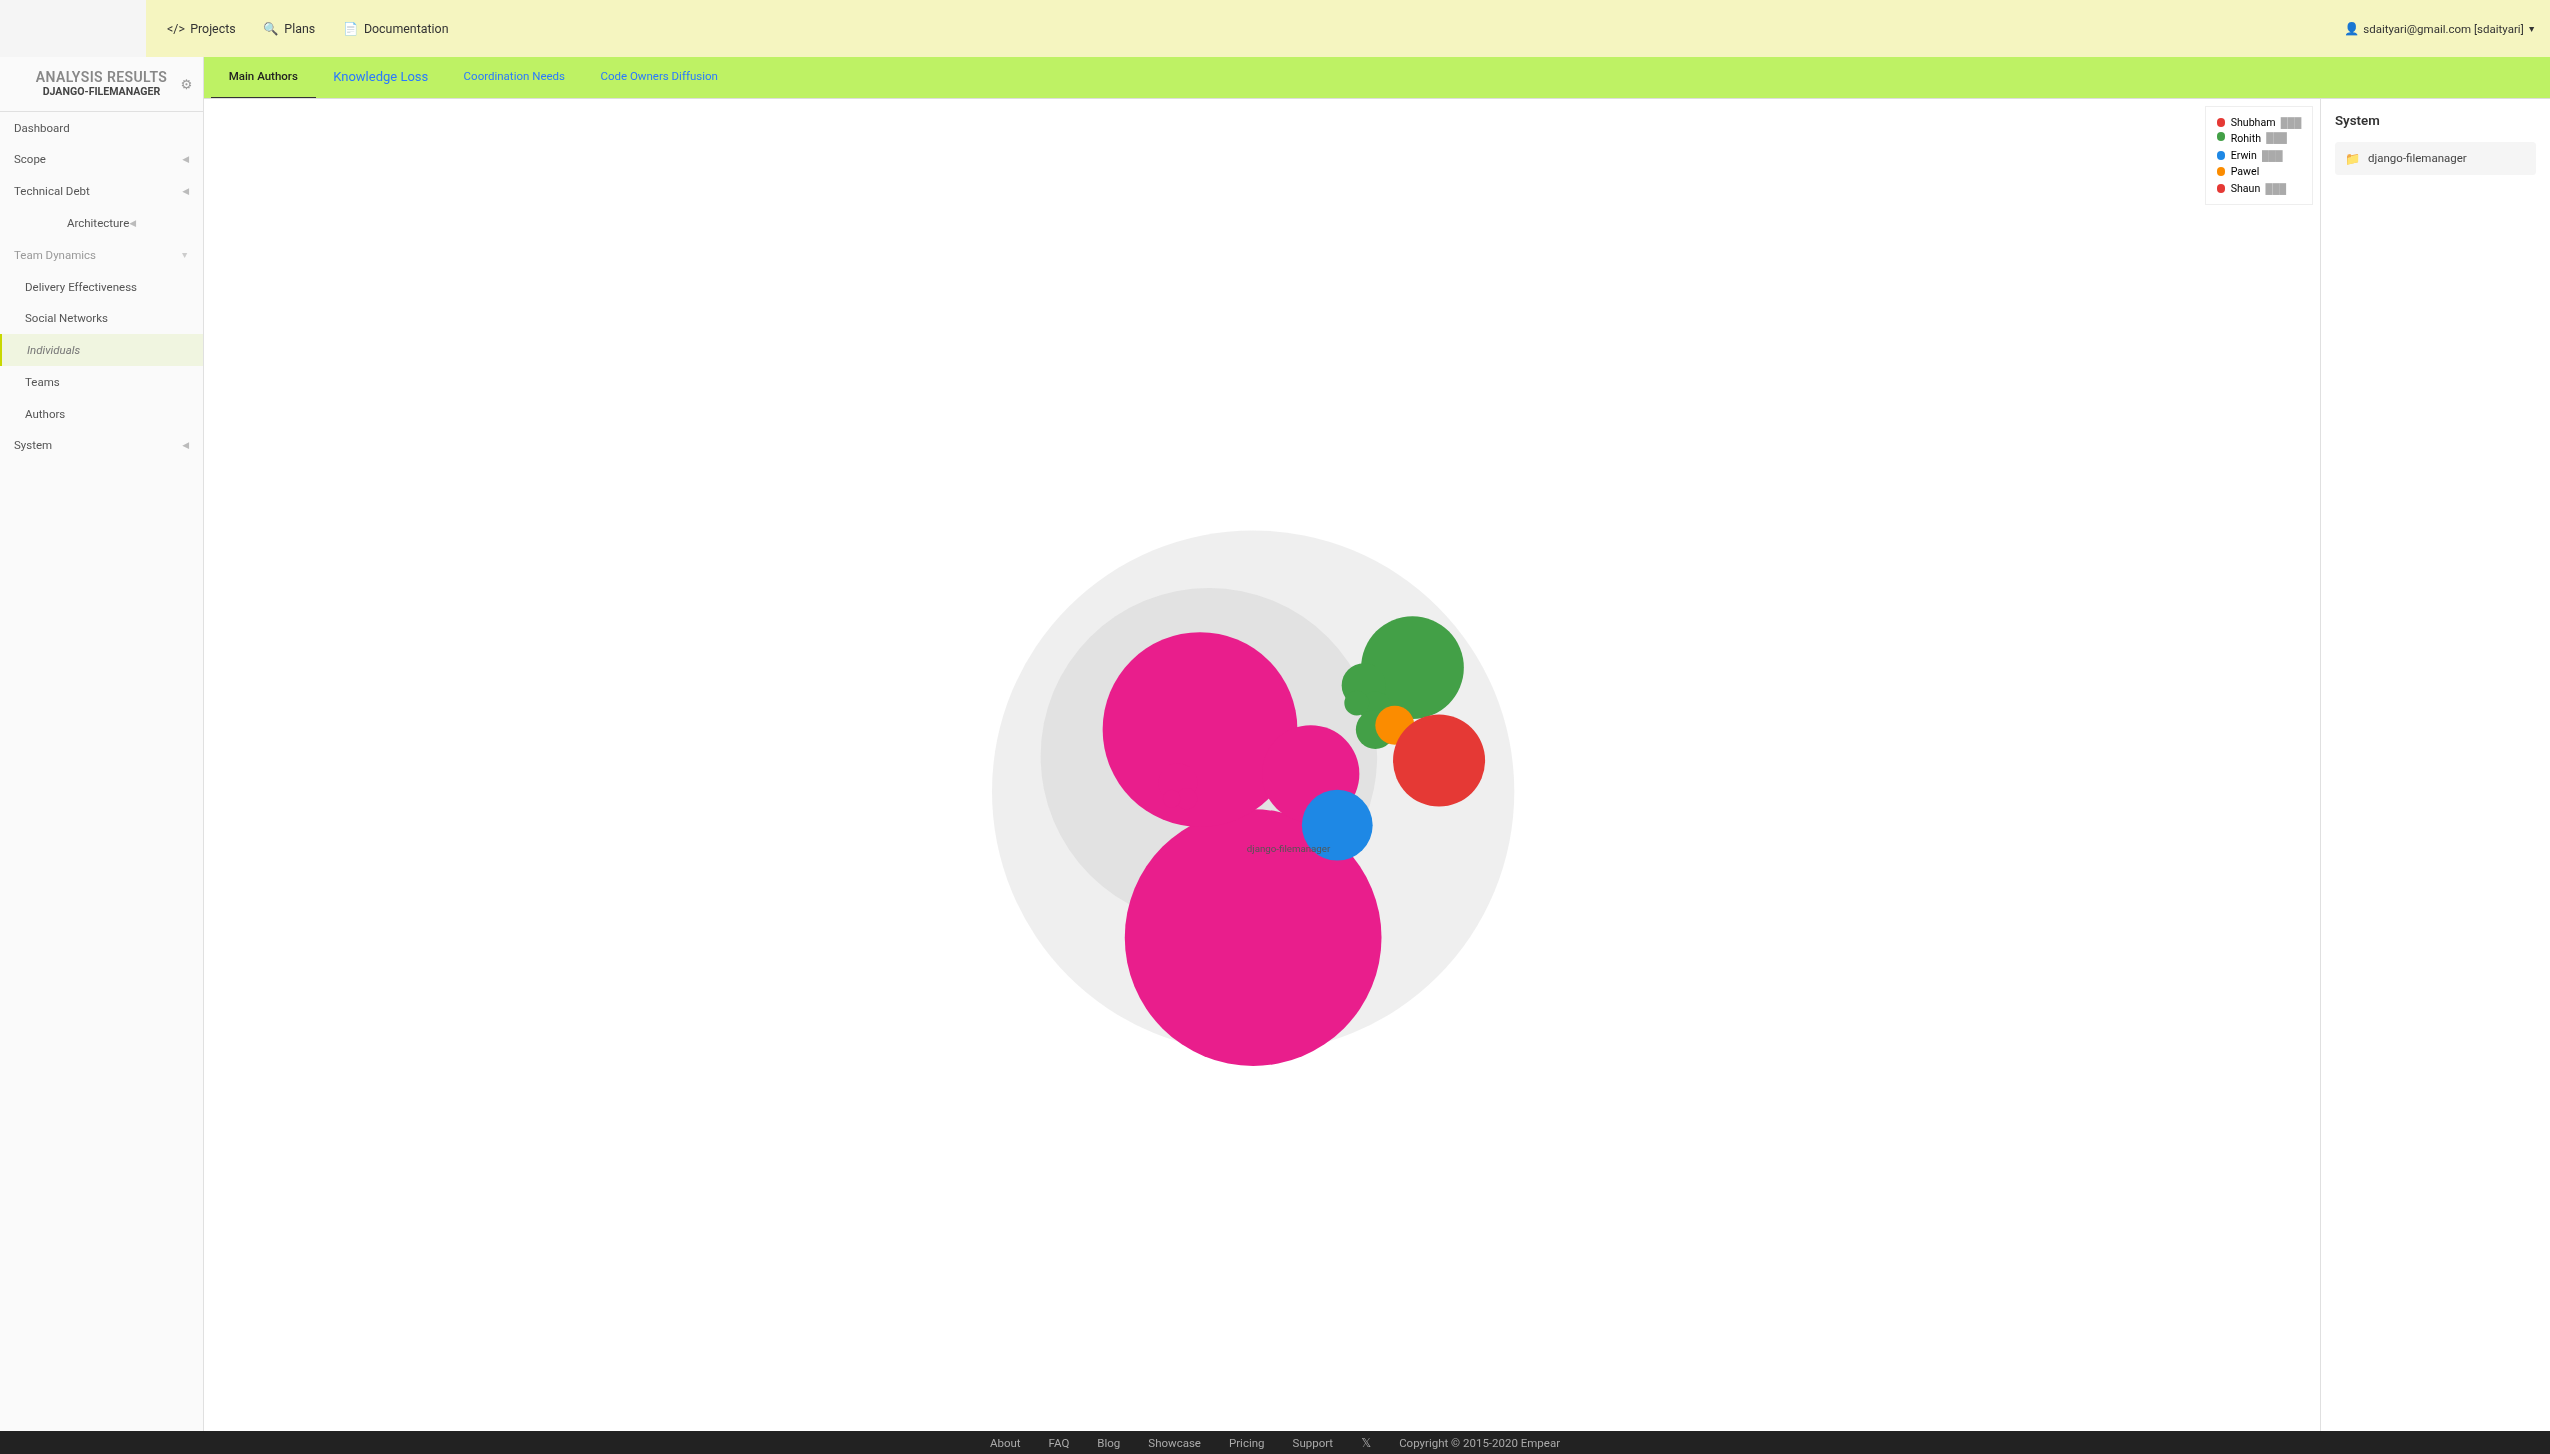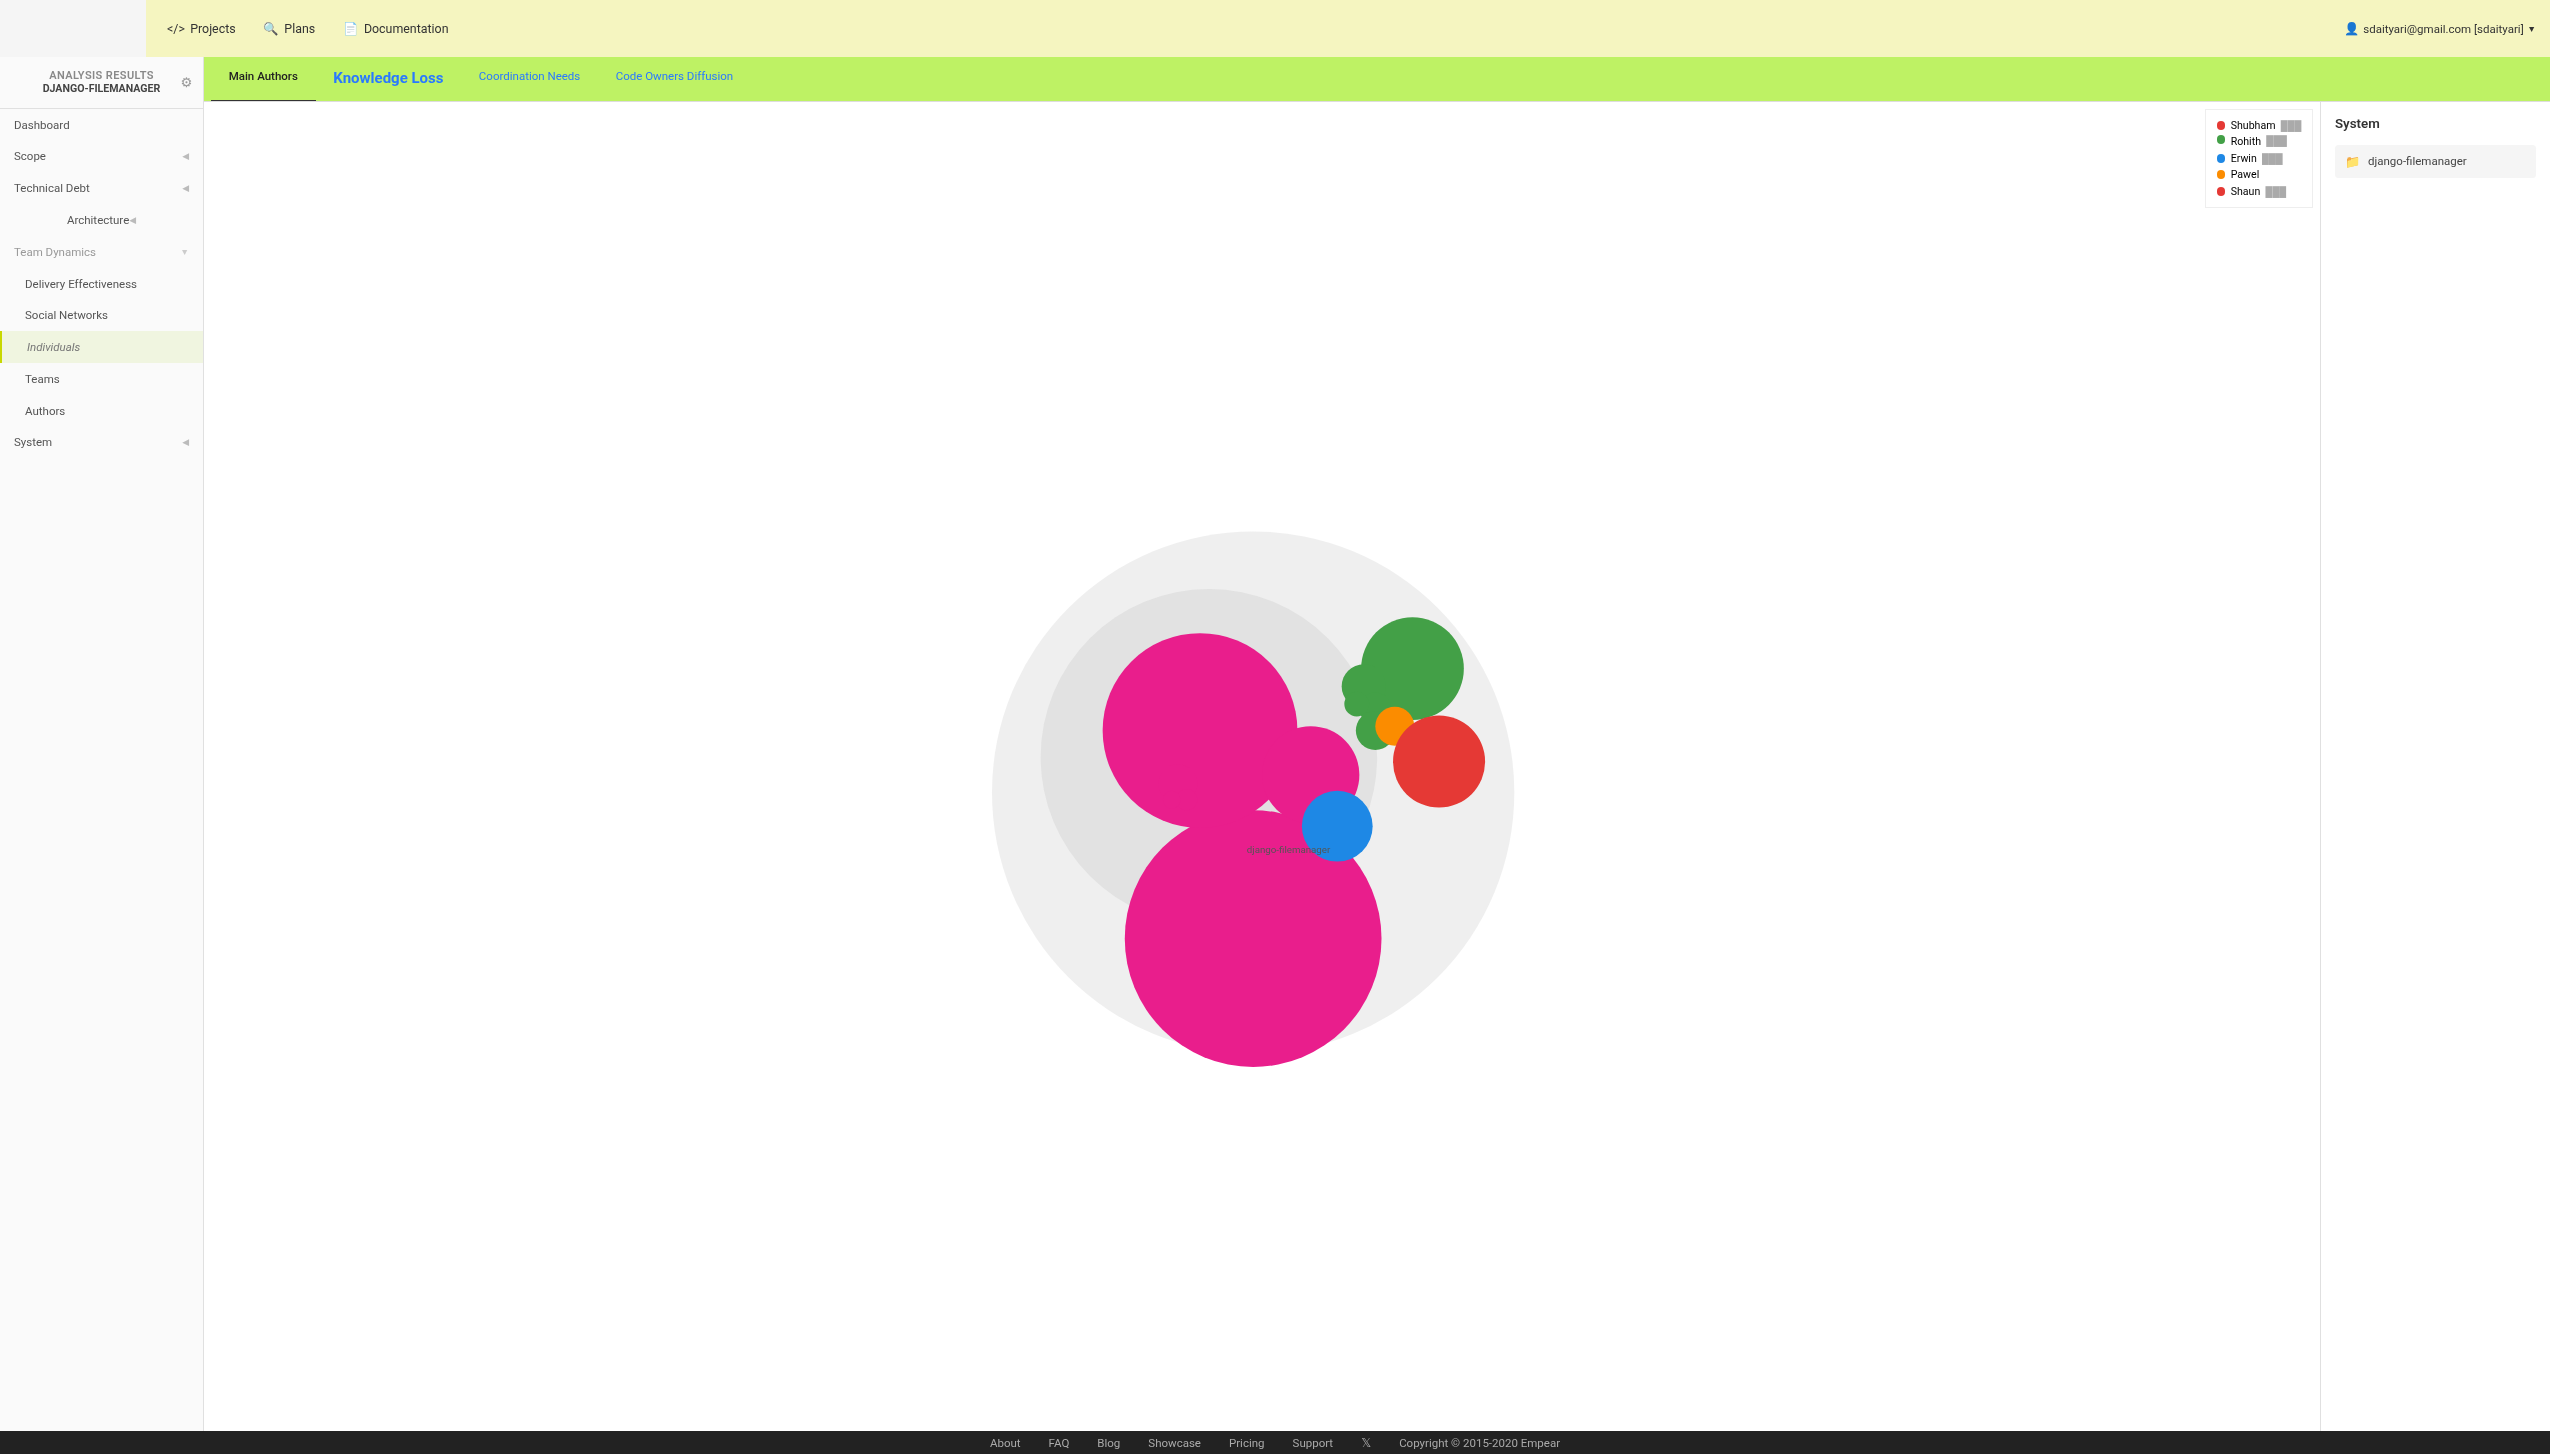--- a/index.html
+++ b/index.html
@@ -33,21 +33,21 @@
       <span>sdaityari@gmail.com [sdaityari]</span>
       <span style="font-size:8.9px;">▼</span>
     </div>
   </nav>
 </header>
 
 <div class="main-layout">
 
   <aside style="width:204px; background:#fafafa; border-right:0.9px solid #e0e0e0; flex-shrink:0;">
     <div style="padding:12.4px 14px; text-align:center; border-bottom:0.9px solid #e0e0e0; position:relative;">
-      <div style="font-size:11px; font-weight:600; color:#888; letter-spacing:0.4px;">ANALYSIS RESULTS</div>
+      <div style="font-size:14px; font-weight:600; color:#888; letter-spacing:0.4px;">ANALYSIS RESULTS</div>
       <div style="font-size:10.6px; font-weight:700; color:#444;">DJANGO-FILEMANAGER</div>
       <span style="position:absolute; right:10.6px; top:50%; transform:translateY(-50%); cursor:pointer; color:#999; font-size:13.3px;">⚙</span>
     </div>
 
     <div style="padding:8.9px 14px; font-size:11.5px; color:#555; cursor:pointer; display:flex; align-items:center; justify-content:space-between;">
       <span>Dashboard</span>
     </div>
     <div style="padding:8.9px 14px; font-size:11.5px; color:#555; cursor:pointer; display:flex; align-items:center; justify-content:space-between;">
       <span>Scope</span>
       <span style="font-size:8.9px; color:#bbb;">◀</span>
@@ -84,21 +84,21 @@
       <span style="font-size:8.9px; color:#bbb;">◀</span>
     </div>
   </aside>
 
   <div class="content" style="flex:1; display:flex; flex-direction:column; overflow:hidden;">
 
     <div style="display:flex; background:#bef264; border-bottom:0.9px solid #ddd; padding:0 7px;">
       <div style="padding:12.4px 17.7px; font-size:11.5px; cursor:pointer; border-bottom:1.8px solid #333; color:#222; font-weight:500;">
         <span>Main Authors</span>
       </div>
-      <div style="padding:12.4px 17.7px; font-size:15px; cursor:pointer; border-bottom:1.8px solid transparent; color:#2979ff;font-weight:bold;">
+      <div style="padding:12.4px 17.7px; font-size:13px; cursor:pointer; border-bottom:1.8px solid transparent; color:#2979ff;">
         <span>Knowledge Loss</span>
       </div>
       <div style="padding:12.4px 17.7px; font-size:11.5px; cursor:pointer; border-bottom:1.8px solid transparent; color:#2979ff;">
         <span>Coordination Needs</span>
       </div>
       <div style="padding:12.4px 17.7px; font-size:11.5px; cursor:pointer; border-bottom:1.8px solid transparent; color:#2979ff;">
         <span>Code Owners Diffusion</span>
       </div>
     </div>
 

